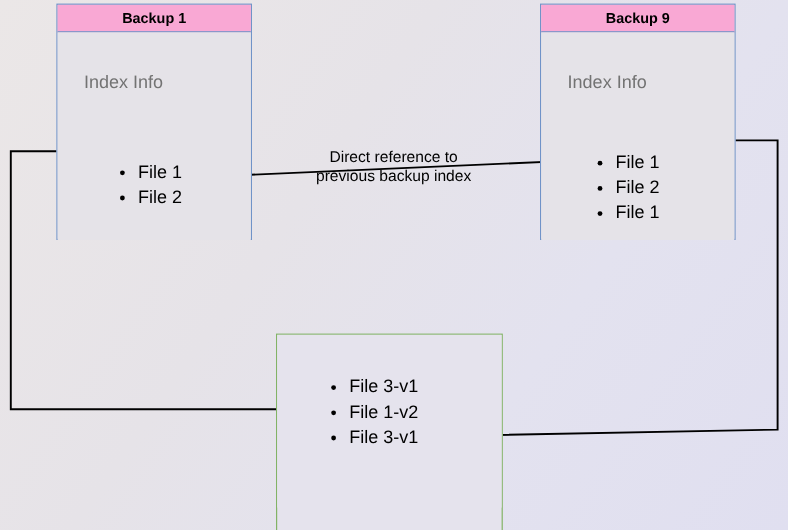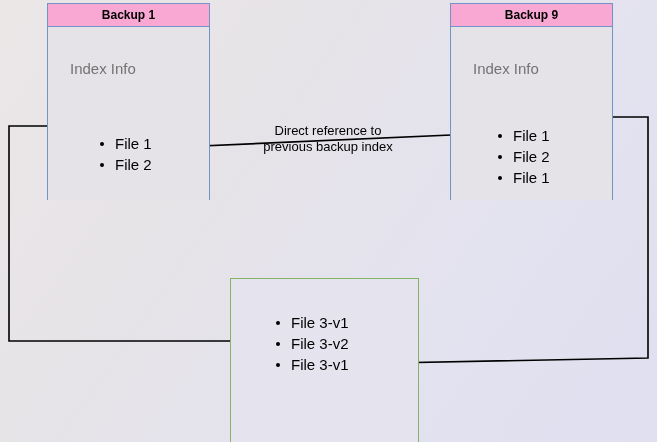--- a/index.html
+++ b/index.html
@@ -157,21 +157,21 @@
         <li>File 2</li>
         <li>File 1</li>
       </ul>
     </div>
   </div>
 
   <div class="node node-green" style="left:230px; top:278px; width:189px; height:168px;">
     <div class="node-body" style="height:144px;">
       <ul class="file-list" style="left:43px; top:33px;">
         <li>File 3-v1</li>
-        <li>File 3-v2</li>
+        <li>File 1-v2</li>
         <li>File 3-v1</li>
       </ul>
     </div>
   </div>
 
   <div class="caption" style="left:248px; top:123px; width:160px;">
     <div>Direct reference to</div>
     <div>previous backup index</div>
   </div>
 

